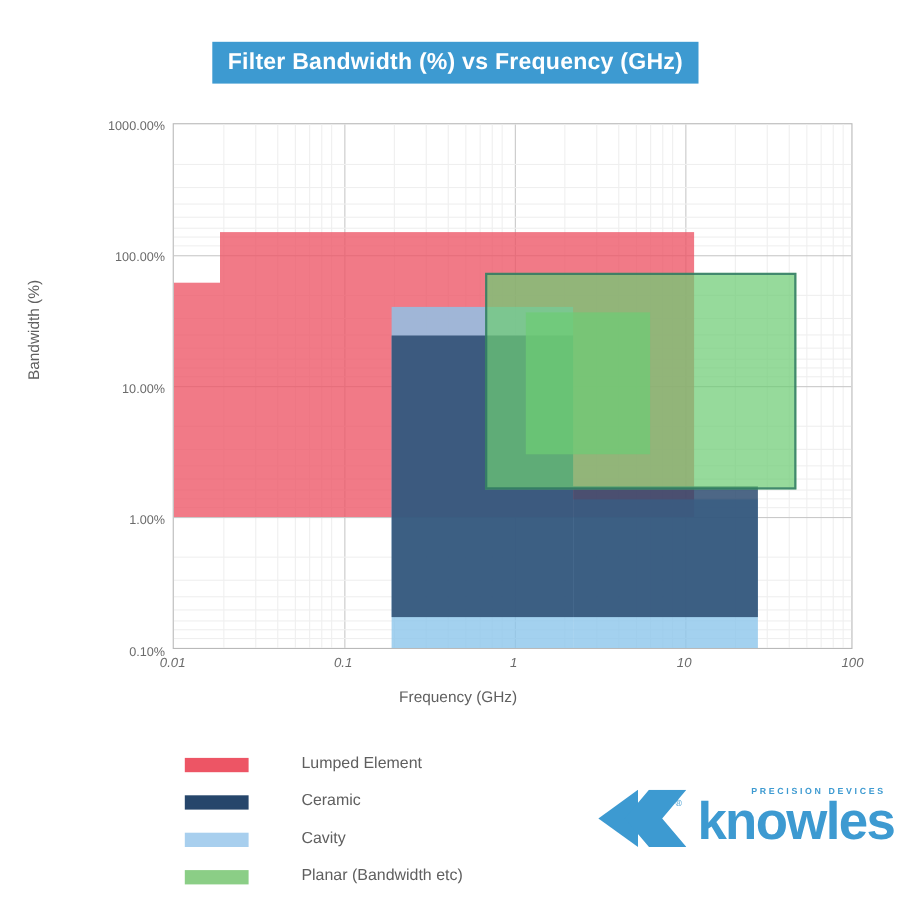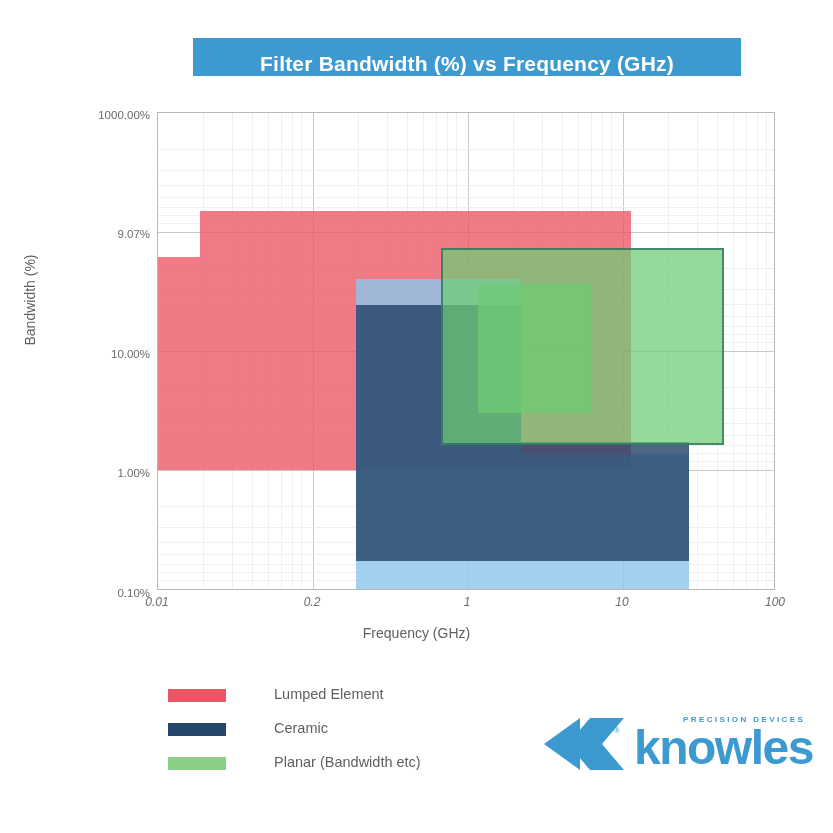--- a/index.html
+++ b/index.html
@@ -6,22 +6,22 @@
   html,body{margin:0;padding:0;}
   body{
     width:833px;height:833px;background:#ffffff;
     font-family:"Liberation Sans", sans-serif;
     color:#5a5a5a;overflow:hidden;position:relative;
   }
   #chart-root{position:absolute;inset:0;}
 
   
   .title-band{
-    position:absolute;left:193px;top:38px;width:548px;height:38px;
-    background:#3d9ad1;display:flex;align-items:flex-end;justify-content:center;
+    position:absolute;left:193px;top:38px;width:442px;height:38px;
+    background:#3d9ad1;display:flex;align-items:center;justify-content:center;
   }
   .title-band .title-text{
     color:#ffffff;font-size:21px;font-weight:bold;letter-spacing:.2px;
     white-space:nowrap;
   }
 
   
   .plot-area{
     position:absolute;left:157px;top:112px;width:618px;height:478px;
     background:#ffffff;border:1px solid #b9b9b9;box-sizing:border-box;
@@ -91,21 +91,21 @@
 <div id="chart-root">
 
   <div class="title-band">
     <span class="title-text">Filter Bandwidth (%) vs Frequency (GHz)</span>
   </div>
 
   <div class="axis-title-y">Bandwidth (%)</div>
 
   <div>
     <div class="ytick-wrap" style="top:105px;"><span class="ytick" style="position:static;">1000.00%</span></div>
-    <div class="ytick-wrap" style="top:224px;"><span class="ytick" style="position:static;">9.07%</span></div>
+    <div class="ytick-wrap" style="top:224px;"><span class="ytick" style="position:static;">100.00%</span></div>
     <div class="ytick-wrap" style="top:344px;"><span class="ytick" style="position:static;text-align:right;">10.00%</span></div>
     <div class="ytick-wrap" style="top:463px;"><span class="ytick" style="position:static;">1.00%</span></div>
     <div class="ytick-wrap" style="top:583px;"><span class="ytick" style="position:static;">0.10%</span></div>
   </div>
 
   <div class="plot-area">
 
     <div class="grid-layer">
 
       <div class="gl v" style="left:45px;"></div>
@@ -185,36 +185,40 @@
       <div class="region reg-ceramic" style="left:363px;top:329px;width:168px;height:119px;"></div>
 
       <div class="region reg-planar" style="left:283px;top:135px;width:283px;height:197px;"></div>
       <div class="region reg-planar-border" style="left:283px;top:135px;width:283px;height:197px;"></div>
       <div class="region reg-planar" style="left:320px;top:171px;width:113px;height:129px;"></div>
     </div>
   </div>
 
   <div>
     <span class="xtick" style="left:157px;top:595px;">0.01</span>
-    <span class="xtick" style="left:312px;top:595px;">0.2</span>
+    <span class="xtick" style="left:312px;top:595px;">0.1</span>
     <span class="xtick" style="left:467px;top:595px;">1</span>
     <span class="xtick" style="left:622px;top:595px;">10</span>
     <span class="xtick" style="left:775px;top:595px;">100</span>
   </div>
 
   <div class="axis-title-x">Frequency (GHz)</div>
 
   <div class="legend">
     <div class="legend-row">
       <span class="legend-swatch" style="background:#ED5565;"></span>
       <span class="legend-label">Lumped Element</span>
     </div>
     <div class="legend-row">
       <span class="legend-swatch" style="background:#26466B;"></span>
       <span class="legend-label">Ceramic</span>
+    </div>
+    <div class="legend-row">
+      <span class="legend-swatch" style="background:#A8CFEE;"></span>
+      <span class="legend-label">Cavity</span>
     </div>
     <div class="legend-row">
       <span class="legend-swatch" style="background:#8BCE86;"></span>
       <span class="legend-label">Planar (Bandwidth etc)</span>
     </div>
   </div>
 
   <div class="logo">
     <svg class="logo-mark" viewBox="0 0 84 52">
       <polygon points="40,0 40,52 4,26" fill="#3d9ad1"></polygon>

